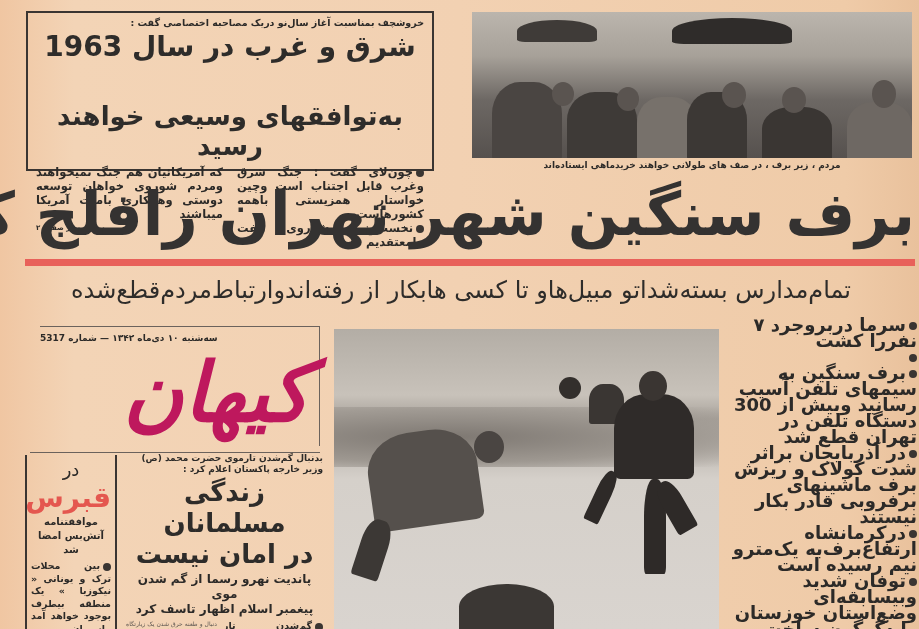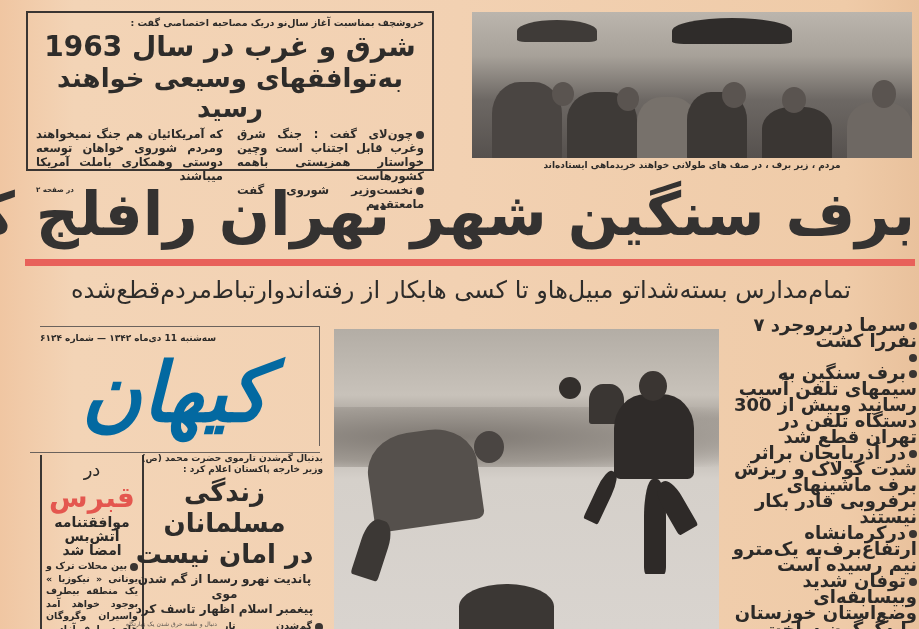--- a/index.html
+++ b/index.html
@@ -6,21 +6,21 @@
   html, body { width: 919px; height: 629px; overflow: hidden; }
   body {
     background: #f2cfae;
     background-image: linear-gradient(90deg, #f0c6a2 0%, #f3d4b6 8%, #f2d1b2 50%, #efcba8 92%, #e9c19c 100%);
     font-family: "DejaVu Sans", sans-serif;
     color: #2c2a28;
     position: relative;
     direction: rtl;
   }
   .abs { position: absolute; }
-  .ink { color: #2e2c2a; }
+  .ink { color: #2e2c2a; margin-top: 38px; }
 
   
   .box-story {
     left: 26px; top: 11px; width: 408px; height: 160px;
     border: 2px solid #3a3532;
     padding: 4px 8px;
   }
   .box-kicker { font-size: 9.5px; font-weight: bold; text-align: right; line-height: 12px; }
   .box-head1 { font-size: 28px; font-weight: bold; text-align: center; line-height: 32px; margin-top: 2px; }
   .box-head2 { font-size: 26px; font-weight: bold; text-align: center; line-height: 30px; }
@@ -51,30 +51,30 @@
     left: 5px; top: 270px; width: 912px; font-size: 24px; line-height: 40px;
     text-align: center; white-space: nowrap; color: #2e2c2a;
   }
 
   
   .masthead-rule { left: 40px; top: 326px; width: 280px; height: 1px; background: #6b625c; }
   .masthead-vrule { left: 319px; top: 326px; width: 1px; height: 120px; background: #6b625c; }
   .date-line { left: 40px; top: 333px; width: 275px; font-size: 9px; font-weight: bold; text-align: left; direction: rtl; }
   .logo {
     left: 40px; top: 345px; width: 270px; height: 95px;
-    font-family: "DejaVu Serif", serif; font-size: 82px; line-height: 95px; text-align: center;
-    color: #0369a1; font-weight: bold; font-style: italic;
+    font-family: "DejaVu Serif", serif; font-size: 82px; line-height: 95px; text-align: right;
+    color: #be185d; font-weight: bold; font-style: italic;
   }
   .masthead-bottom { left: 30px; top: 452px; width: 290px; height: 1px; background: #6b625c; }
 
   
-  .cyprus-col { left: 25px; top: 455px; width: 104px; height: 174px; border-left: 2px solid #3a3532; border-right: 2px solid #3a3532; padding: 4px 4px; text-align: center; margin-left: 15px; }
+  .cyprus-col { left: 25px; top: 455px; width: 92px; height: 174px; border-left: 2px solid #3a3532; border-right: 2px solid #3a3532; padding: 4px 4px; text-align: center; }
   .cy-dar { font-size: 18px; line-height: 22px; }
   .cy-name { font-size: 28px; line-height: 34px; font-weight: bold; color: #e4574f; }
-  .cy-sub { font-size: 14px; font-weight: bold; line-height: 14px; }
+  .cy-sub { font-size: 10px; font-weight: bold; line-height: 14px; }
   .cy-body { font-size: 9.5px; font-weight: bold; line-height: 12.5px; text-align: justify; margin-top: 3px; }
 
   
   .muslim { left: 122px; top: 453px; width: 205px; height: 176px; padding: 0 4px; }
   .mus-kicker { font-size: 9px; font-weight: bold; line-height: 11px; text-align: right; }
   .mus-head { font-size: 26px; font-weight: bold; line-height: 31px; text-align: center; margin-top: 2px; }
   .mus-deck { font-size: 12px; font-weight: bold; line-height: 15px; text-align: center; margin-top: 2px; }
   .mus-cols { display: flex; direction: rtl; gap: 6px; margin-top: 3px; }
   .mus-col-a { flex: 1.1; font-size: 9.5px; font-weight: bold; line-height: 12.5px; text-align: justify; }
   .mus-col-b { flex: 1; font-size: 6px; line-height: 8px; color: #5d5651; text-align: justify; }
@@ -125,21 +125,21 @@
   <div class="head" style="left:400px;top:68px;width:24px;height:28px;"></div>
 </div>
 <div class="abs caption-top">مردم ، زیر برف ، در صف های طولانی خواهند خریدماهی ایستاده‌اند</div>
 
 <div class="abs main-head">برف سنگین شهر تهران رافلج کرده‌است</div>
 <div class="abs red-rule"></div>
 <div class="abs sub-head">تمام‌مدارس بسته‌شدا‌تو مبیل‌هاو تا کسی هابکار از رفته‌اندوارتباط‌مردم‌قطع‌شده</div>
 
 <div class="abs masthead-rule"></div>
 <div class="abs masthead-vrule"></div>
-<div class="abs date-line">سه‌شنبه 11 دی‌ماه ۱۳۴۲ — شماره ۶۱۲۴</div>
+<div class="abs date-line">سه‌شنبه ۱۰ دی‌ماه ۱۳۴۲ — شماره 5317</div>
 <div class="abs logo">کیهان</div>
 <div class="abs masthead-bottom"></div>
 
 <div class="abs cyprus-col">
   <div class="cy-dar">در</div>
   <div class="cy-name">قبرس</div>
   <div class="cy-sub">موافقتنامه</div>
   <div class="cy-sub">آتش‌بس امضا شد</div>
   <div class="cy-body"><span class="bullet"></span><span>بین محلات ترک و یونانی « نیکوزیا » یک منطقه بیطرف بوجود خواهد آمد واسیران وگروگان های دوطرف آزاد</span></div>
 </div>

